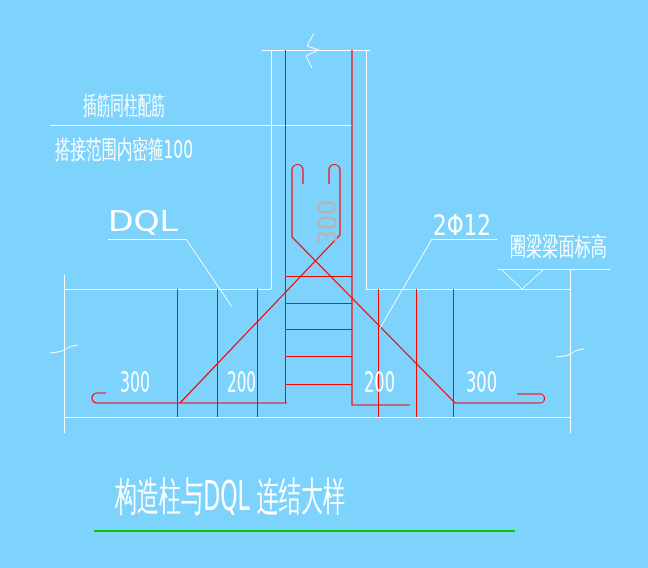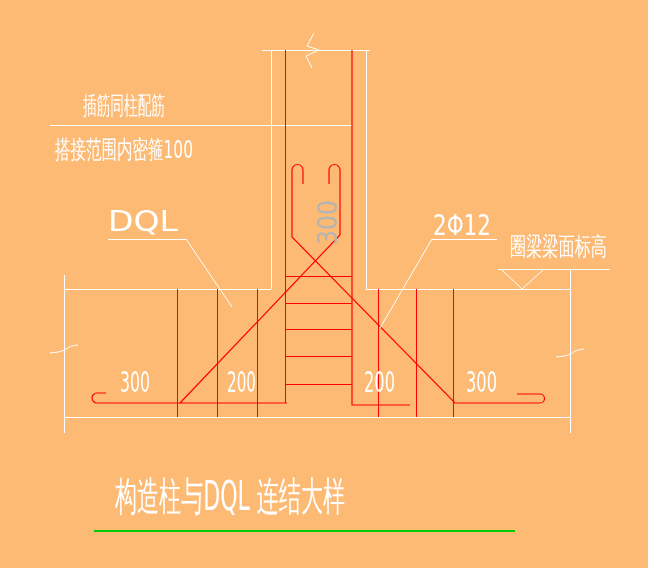--- a/index.html
+++ b/index.html
@@ -1,16 +1,16 @@
 <!DOCTYPE html>
 <html><head>
 <meta charset="utf-8">
 <style>
   html,body{margin:0;padding:0;background:#000;}
-  .canvas{position:relative;width:648px;height:568px;background:#fdba74;overflow:hidden;}
+  .canvas{position:relative;width:648px;height:568px;background:#7dd3fc;overflow:hidden;}
   svg{display:block;}
   .wline{stroke:#ffffff;stroke-width:1;fill:none;shape-rendering:crispEdges;}
   .wpath{stroke:#ffffff;stroke-width:1;fill:none;}
   .rline{stroke:#ff0000;stroke-width:1;fill:none;shape-rendering:crispEdges;}
   .rpath{stroke:#ff0000;stroke-width:1.2;fill:none;}
   .gline{stroke:#00cc00;stroke-width:2;fill:none;shape-rendering:crispEdges;}
   text{font-family:"DejaVu Sans","Liberation Sans",sans-serif;fill:#ffffff;}
   .t-note{font-size:25px;}
   .t-label{font-size:29px;}
   .t-dim{font-size:29px;}

